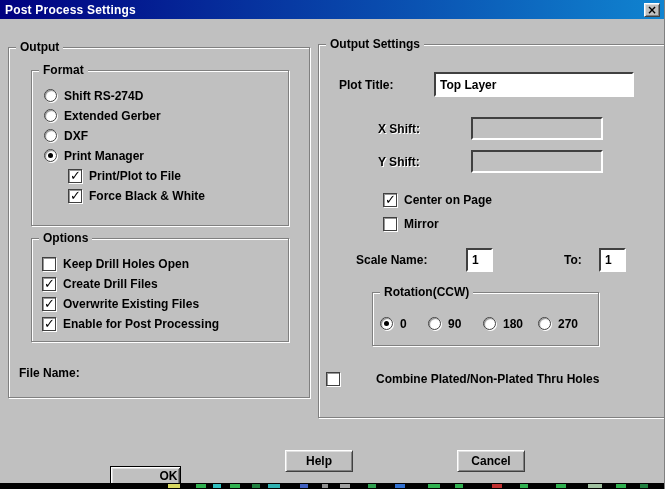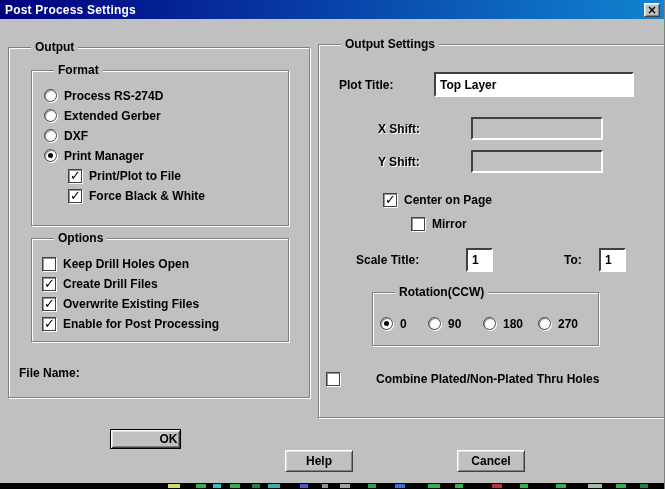--- a/index.html
+++ b/index.html
@@ -23,21 +23,21 @@
     box-shadow:inset 1px 1px 0 #dfdfdf, inset -1px -1px 0 #808080;
     display:flex;align-items:center;justify-content:center;
   }
   .close-btn span{font:bold 12px "DejaVu Sans",sans-serif;line-height:10px;margin-top:-1px;}
   .groupbox{
     position:absolute;
     border:1px solid #808080;
     box-shadow:1px 1px 0 #fff, inset 1px 1px 0 #fff;
   }
   .group-label{
-    position:absolute;top:-8px;left:22px;background:#c0c0c0;padding:0 4px;white-space:nowrap;
+    position:absolute;top:-8px;left:7px;background:#c0c0c0;padding:0 4px;white-space:nowrap;
   }
   .row{position:absolute;display:flex;align-items:center;gap:7px;height:15px;white-space:nowrap;}
   .radio{
     width:13px;height:13px;border-radius:50%;background:#fff;flex:0 0 auto;
     border:1px solid #404040;
     box-shadow:inset 1px 1px 1px rgba(0,0,0,.45), 1px 1px 0 #fff;
     display:flex;align-items:center;justify-content:center;
   }
   .radio .dot{width:5px;height:5px;border-radius:50%;background:#000;display:none;}
   .radio.selected .dot{display:block;}
@@ -84,21 +84,21 @@
   </div>
 
   <div class="groupbox" style="left:8px;top:47px;width:302px;height:351px;">
     <span class="group-label">Output</span>
 
     <div class="groupbox" style="left:22px;top:22px;width:258px;height:156px;">
       <span class="group-label">Format</span>
 
       <div class="row" style="left:12px;top:17px;">
         <span class="radio"></span>
-        <span class="lbl">Process RS-274D</span>
+        <span class="lbl">Shift RS-274D</span>
       </div>
       <div class="row" style="left:12px;top:37px;">
         <span class="radio"></span>
         <span class="lbl">Extended Gerber</span>
       </div>
       <div class="row" style="left:12px;top:57px;">
         <span class="radio"></span>
         <span class="lbl">DXF</span>
       </div>
       <div class="row" style="left:12px;top:77px;">
@@ -159,27 +159,27 @@
 
     <div class="row disabled-label" style="left:59px;top:109px;">
       <span class="lbl">Y Shift:</span>
     </div>
     <input class="tb" style="left: 152px; top: 105px; width: 132px; height: 23px;" disabled="" value="">
 
     <div class="row" style="left:64px;top:147px;">
       <span class="checkbox checked"></span>
       <span class="lbl">Center on Page</span>
     </div>
-    <div class="row" style="left:64px;top:171px;margin-left:28px;">
+    <div class="row" style="left:64px;top:171px;">
       <span class="checkbox"></span>
       <span class="lbl">Mirror</span>
     </div>
 
     <div class="row" style="left:37px;top:207px;">
-      <span class="lbl">Scale Title:</span>
+      <span class="lbl">Scale Name:</span>
     </div>
     <input class="tb" style="left: 147px; top: 203px; width: 27px; height: 24px;" value="1">
     <div class="row" style="left:245px;top:207px;">
       <span class="lbl">To:</span>
     </div>
     <input class="tb" style="left: 280px; top: 203px; width: 27px; height: 24px;" value="1">
 
     <div class="groupbox" style="left:53px;top:247px;width:227px;height:54px;">
       <span class="group-label">Rotation(CCW)</span>
 
@@ -202,21 +202,21 @@
         <span class="lbl">270</span>
       </div>
     </div>
 
     <div class="row" style="left:7px;top:326px;gap:36px;">
       <span class="checkbox"></span>
       <span class="lbl">Combine Plated/Non-Plated Thru Holes</span>
     </div>
   </div>
 
-  <div class="btn default" style="left:110px;top:429px;width:71px;height:20px;padding-left:46px;">OK</div>
+  <div class="btn default" style="left:110px;top:466px;width:71px;height:20px;padding-left:46px;">OK</div>
   <div class="btn" style="left:285px;top:450px;width:68px;height:22px;">Help</div>
   <div class="btn" style="left:457px;top:450px;width:68px;height:22px;">Cancel</div>
 
   <div class="desktop-strip">
       <div class="speck" style="left: 168px; width: 12px; background: rgb(216, 216, 96);"></div>
       <div class="speck" style="left: 196px; width: 10px; background: rgb(48, 176, 80);"></div>
       <div class="speck" style="left: 213px; width: 8px; background: rgb(48, 192, 192);"></div>
       <div class="speck" style="left: 230px; width: 10px; background: rgb(48, 176, 80);"></div>
       <div class="speck" style="left: 252px; width: 8px; background: rgb(32, 128, 64);"></div>
       <div class="speck" style="left: 268px; width: 12px; background: rgb(48, 176, 176);"></div>

